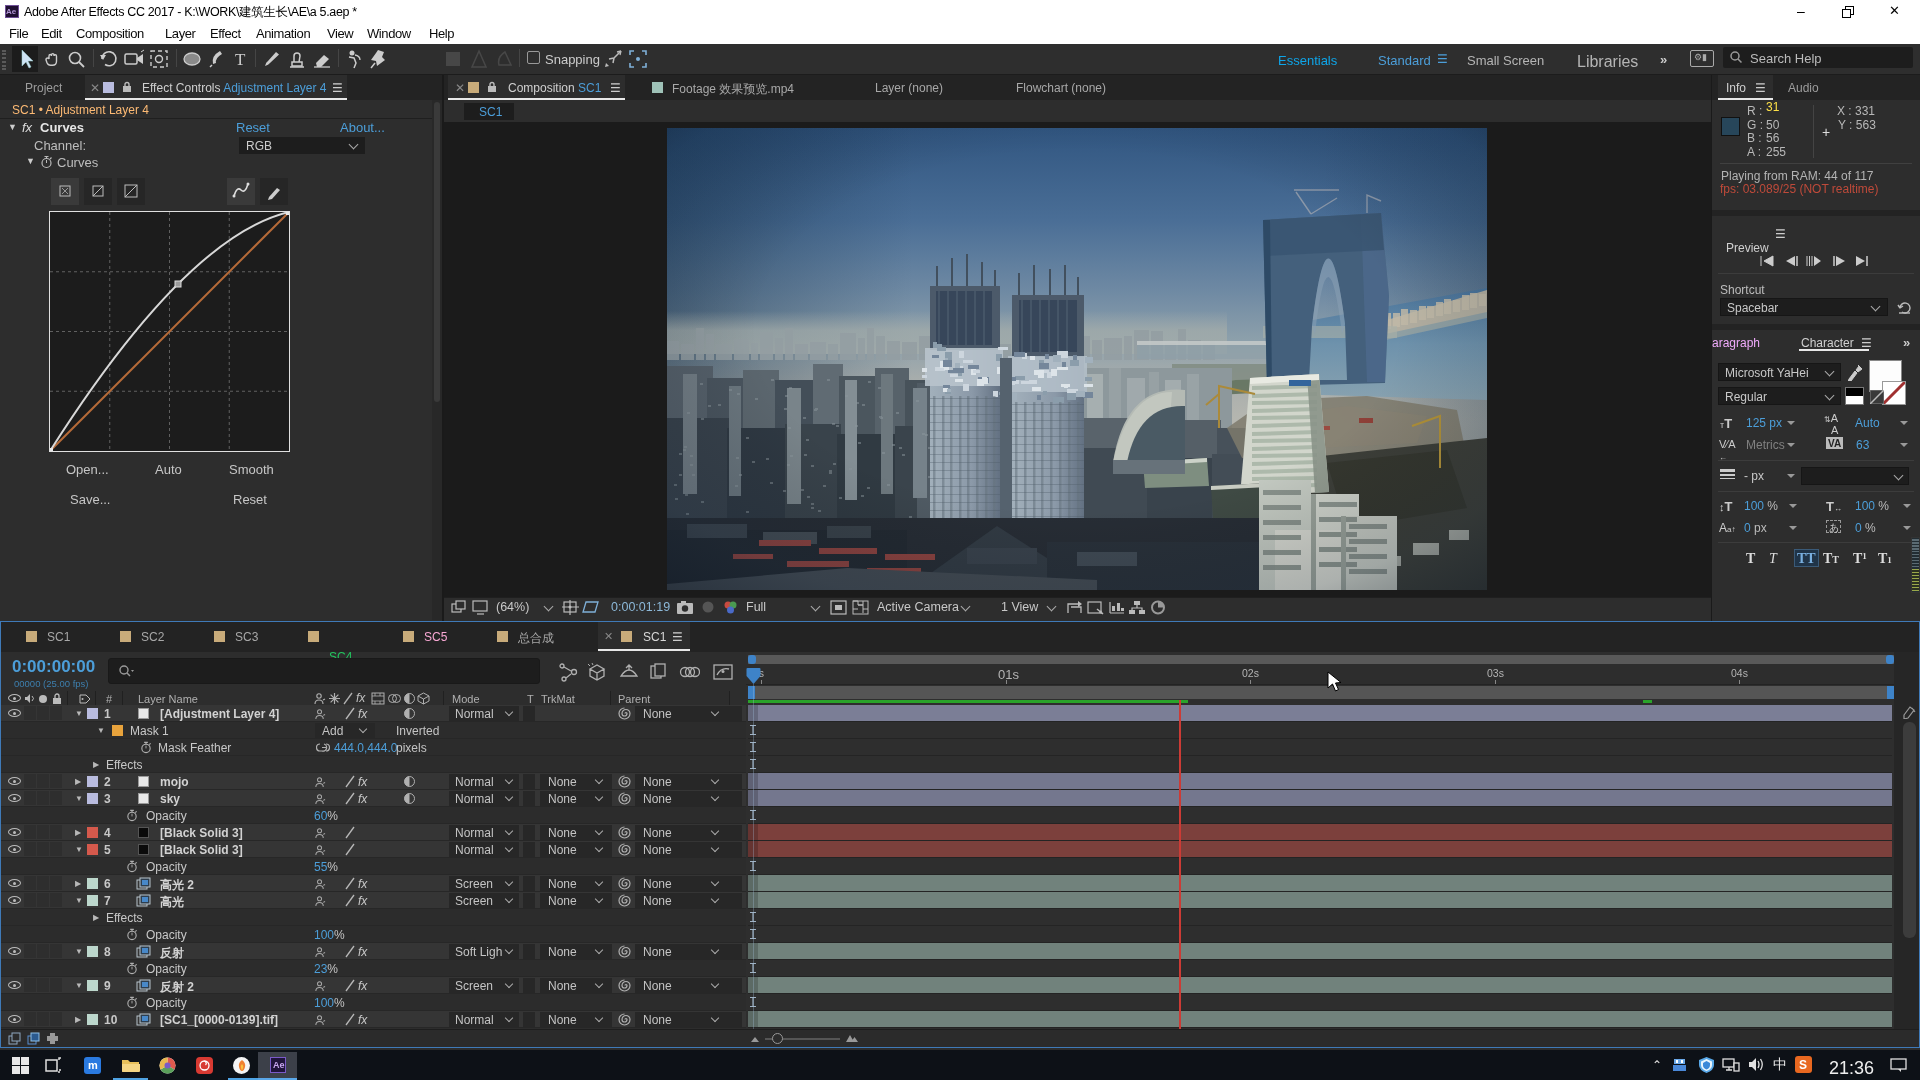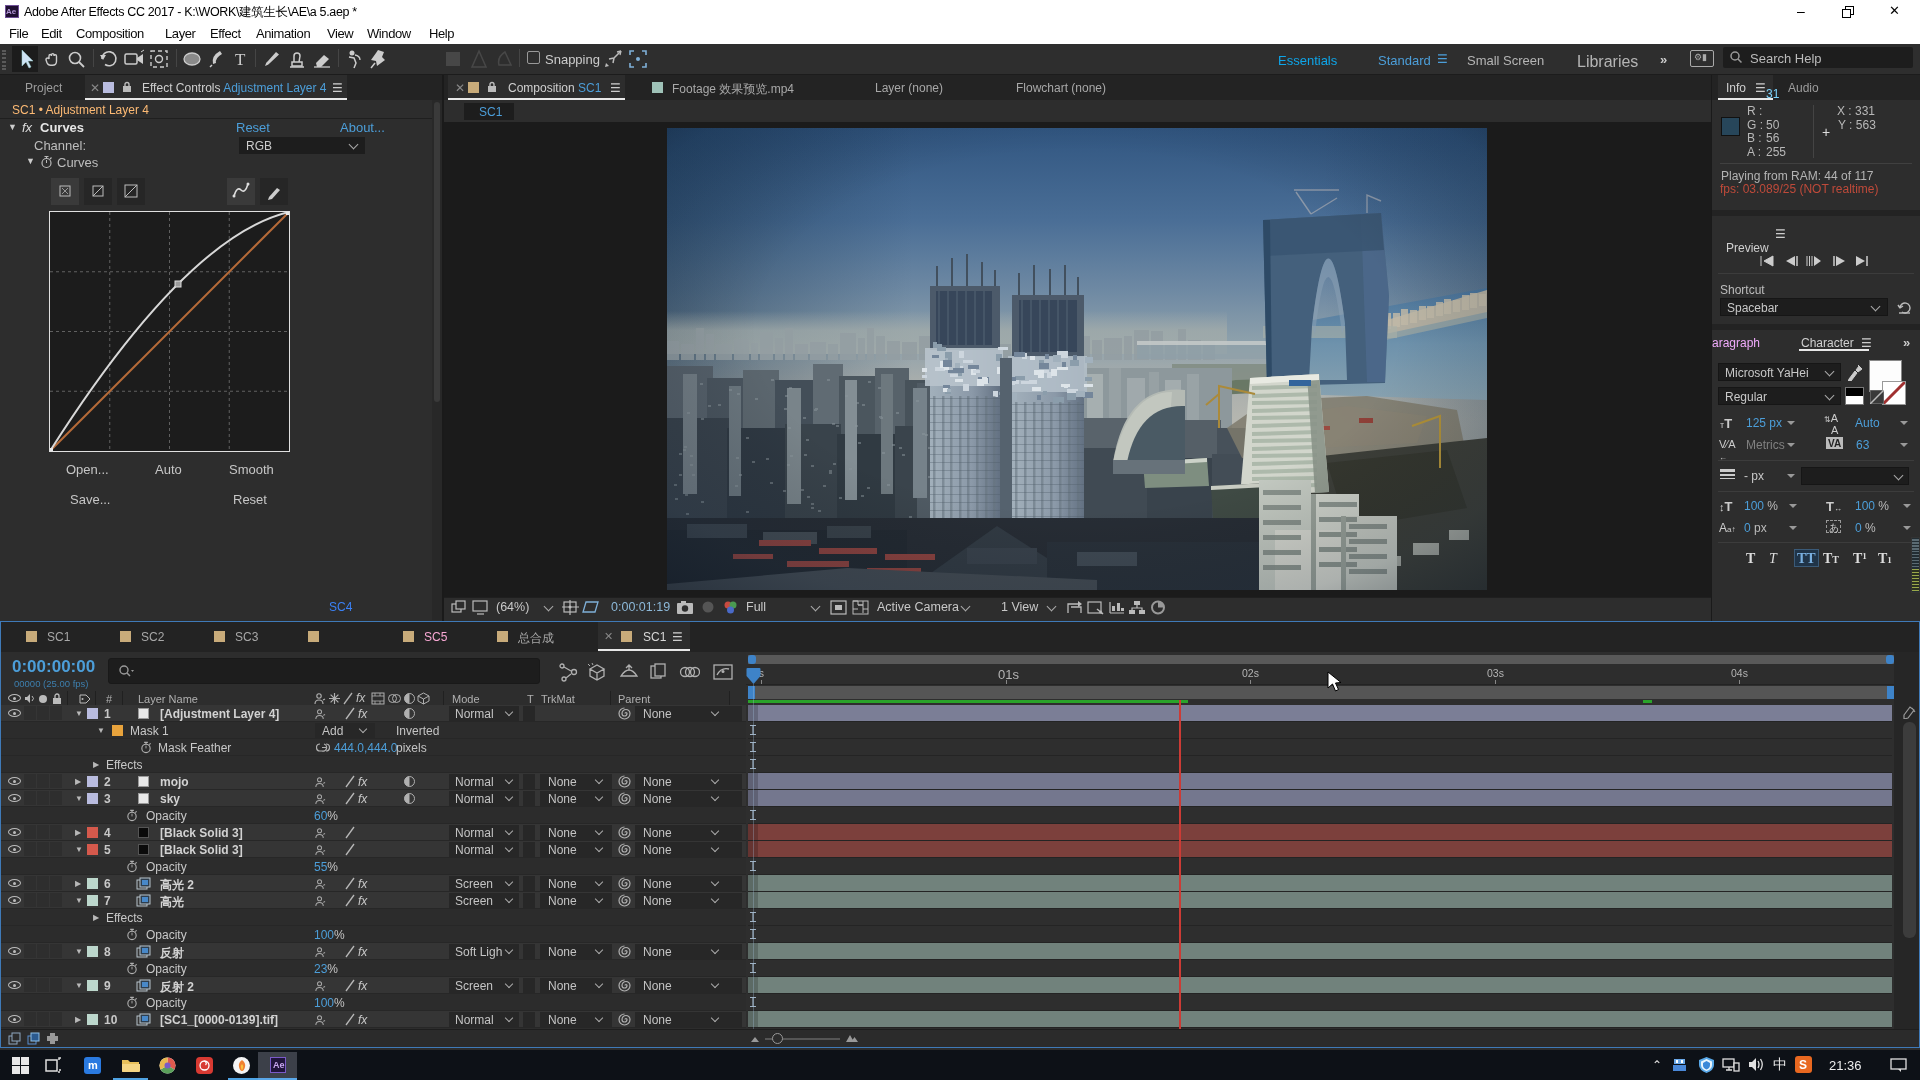--- a/index.html
+++ b/index.html
@@ -803,21 +803,21 @@
 <div class="ab" style="left:1712px;top:75px;width:208px;height:546px;background:#2d2d2d"></div>
 <div class="ab" style="left:1711px;top:75px;width:1px;height:546px;background:#1a1a1a"></div>
 <div class="ab" style="left:1712px;top:75px;width:208px;height:25px;background:#232323"></div>
 <div class="ab" style="left:1718px;top:75px;width:55px;height:25px;background:#2d2d2d"></div>
 <div class="tx" style="left:1726px;top:81px;color:#d0d0d0">Info</div>
 <div class="tx" style="left:1755px;top:81px;color:#ccc">☰</div>
 <div class="ab" style="left:1718px;top:98px;width:55px;height:2px;background:#e8e8e8"></div>
 <div class="tx" style="left:1788px;top:81px;color:#9c9c9c">Audio</div>
 <div class="ab" style="left:1721px;top:117px;width:19px;height:19px;background:#27465a;border:1px solid #111"></div>
 <div class="tx" style="left:1747px;top:104.0px;color:#b8b8b8">R :</div>
-<div class="tx" style="left:1766px;top:87px;color:#7dd3fc">31</div>
+<div class="tx" style="left:1766px;top:100px;color:#fde047">31</div>
 <div class="tx" style="left:1747px;top:117.6px;color:#b8b8b8">G :</div>
 <div class="tx" style="left:1766px;top:117.6px;color:#b8b8b8">50</div>
 <div class="tx" style="left:1747px;top:131.2px;color:#b8b8b8">B :</div>
 <div class="tx" style="left:1766px;top:131.2px;color:#b8b8b8">56</div>
 <div class="tx" style="left:1747px;top:144.8px;color:#b8b8b8">A :</div>
 <div class="tx" style="left:1766px;top:144.8px;color:#b8b8b8">255</div>
 <div class="ab" style="left:1813px;top:105px;width:1px;height:53px;background:#444"></div>
 <div class="tx" style="left:1837px;top:104px;color:#b8b8b8">X : 331</div>
 <div class="tx" style="left:1838px;top:118px;color:#b8b8b8">Y : 563</div>
 <div class="tx" style="left:1822px;top:124px;color:#ddd;font-size:14px">+</div>
@@ -931,21 +931,21 @@
 <div class="ab" style="left:1912px;top:569px;width:7px;height:22px;background:repeating-linear-gradient(#9aa84a 0 1.5px,#2d3322 1.5px 3px)"></div>
 <div class="ab" style="left:0;top:621px;width:1920px;height:427px;background:#2d2d2d;border:1px solid #3f7ab8"></div>
 <div class="ab" style="left:1px;top:622px;width:1918px;height:30px;background:#232323"></div>
 <div class="chip" style="left:26px;top:631px;background:#c8ab7a"></div>
 <div class="tx" style="left:47px;top:630px;color:#a8a8a8">SC1</div>
 <div class="chip" style="left:120px;top:631px;background:#c8ab7a"></div>
 <div class="tx" style="left:141px;top:630px;color:#a8a8a8">SC2</div>
 <div class="chip" style="left:214px;top:631px;background:#c8ab7a"></div>
 <div class="tx" style="left:235px;top:630px;color:#a8a8a8">SC3</div>
 <div class="chip" style="left:308px;top:631px;background:#c8ab7a"></div>
-<div class="tx" style="left:329px;top:600px;color:#3b82f6">SC4</div>
+<div class="tx" style="left:329px;top:650px;color:#22c55e">SC4</div>
 <div class="chip" style="left:403px;top:631px;background:#c8ab7a"></div>
 <div class="tx" style="left:424px;top:630px;color:#f9a8d4">SC5</div>
 <div class="chip" style="left:497px;top:631px;background:#c8ab7a"></div>
 <div class="tx" style="left:518px;top:630px;color:#a8a8a8">总合成</div>
 <div class="ab" style="left:598px;top:622px;width:92px;height:30px;background:#2d2d2d"></div>
 <div class="tx" style="left:604px;top:630px;color:#888;font-size:11px">✕</div>
 <div class="chip" style="left:621px;top:631px;background:#c8ab7a"></div>
 <div class="tx" style="left:643px;top:630px;color:#d8d8d8">SC1</div>
 <div class="tx" style="left:672px;top:630px;color:#ccc">☰</div>
 <div class="ab" style="left:598px;top:649px;width:92px;height:2px;background:#e8e8e8"></div>
@@ -1631,16 +1631,16 @@
     <path d="M4 12 h6 M7 9 v3" stroke="#e0e0e0" stroke-width="1.3"></path>
     <rect x="12" y="5" width="5" height="8" fill="#0d1117" stroke="#e0e0e0" stroke-width="1.3"></rect>
   </svg>
 <svg class="ab" style="left:1748px;top:1057px" width="16" height="15" viewBox="0 0 16 15">
     <path d="M1 5 h3 l4-4 v13 l-4-4 H1 Z" fill="#e0e0e0"></path>
     <path d="M10 4 q2 3.5 0 7 M12.5 2 q3.5 5.5 0 11" fill="none" stroke="#e0e0e0" stroke-width="1.3"></path>
   </svg>
 <div class="tx" style="left:1773px;top:1056px;font-size:14px;color:#e8e8e8">中</div>
 <div class="ab" style="left:1795px;top:1056px;width:17px;height:17px;background:#e86820;border-radius:3px"></div>
 <div class="tx" style="left:1799px;top:1058px;font-size:12px;color:#fff;font-weight:bold">S</div>
-<div class="tx" style="left:1829px;top:1058px;font-size:13px;color:#eee">21:36</div>
+<div class="tx" style="left:1829px;top:1058px;font-size:18px;color:#eee">21:36</div>
 <svg class="ab" style="left:1890px;top:1058px" width="17" height="15" viewBox="0 0 17 15">
     <rect x="1" y="1" width="15" height="10" fill="none" stroke="#e0e0e0" stroke-width="1.3"></rect>
     <path d="M11 11 v3 l-3-3" fill="#e0e0e0"></path>
   </svg>
 </body></html>

